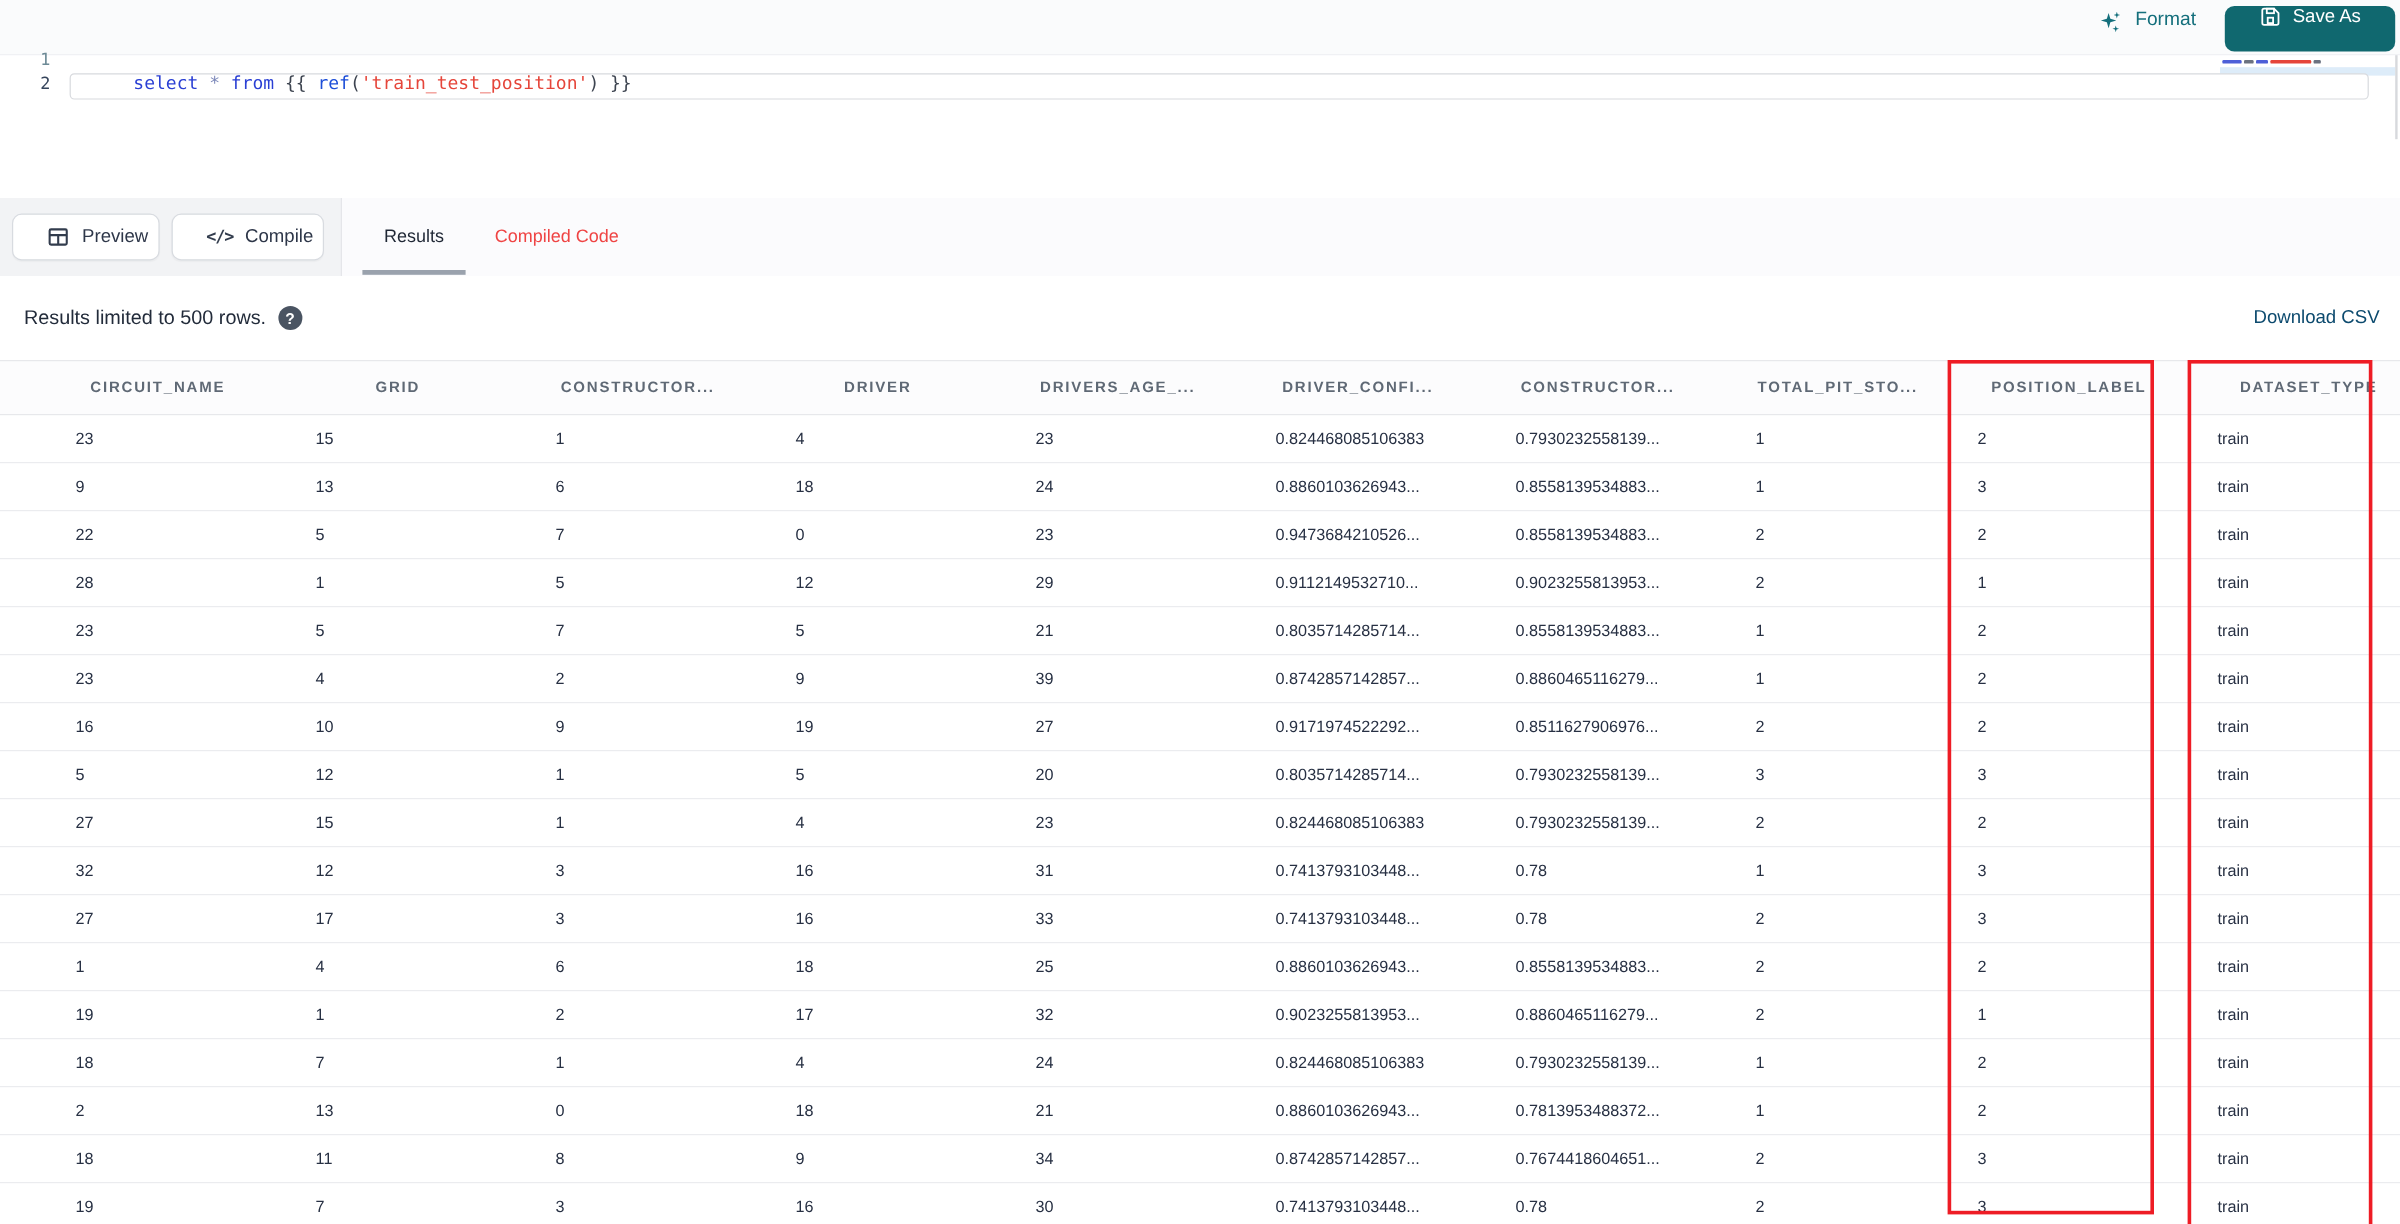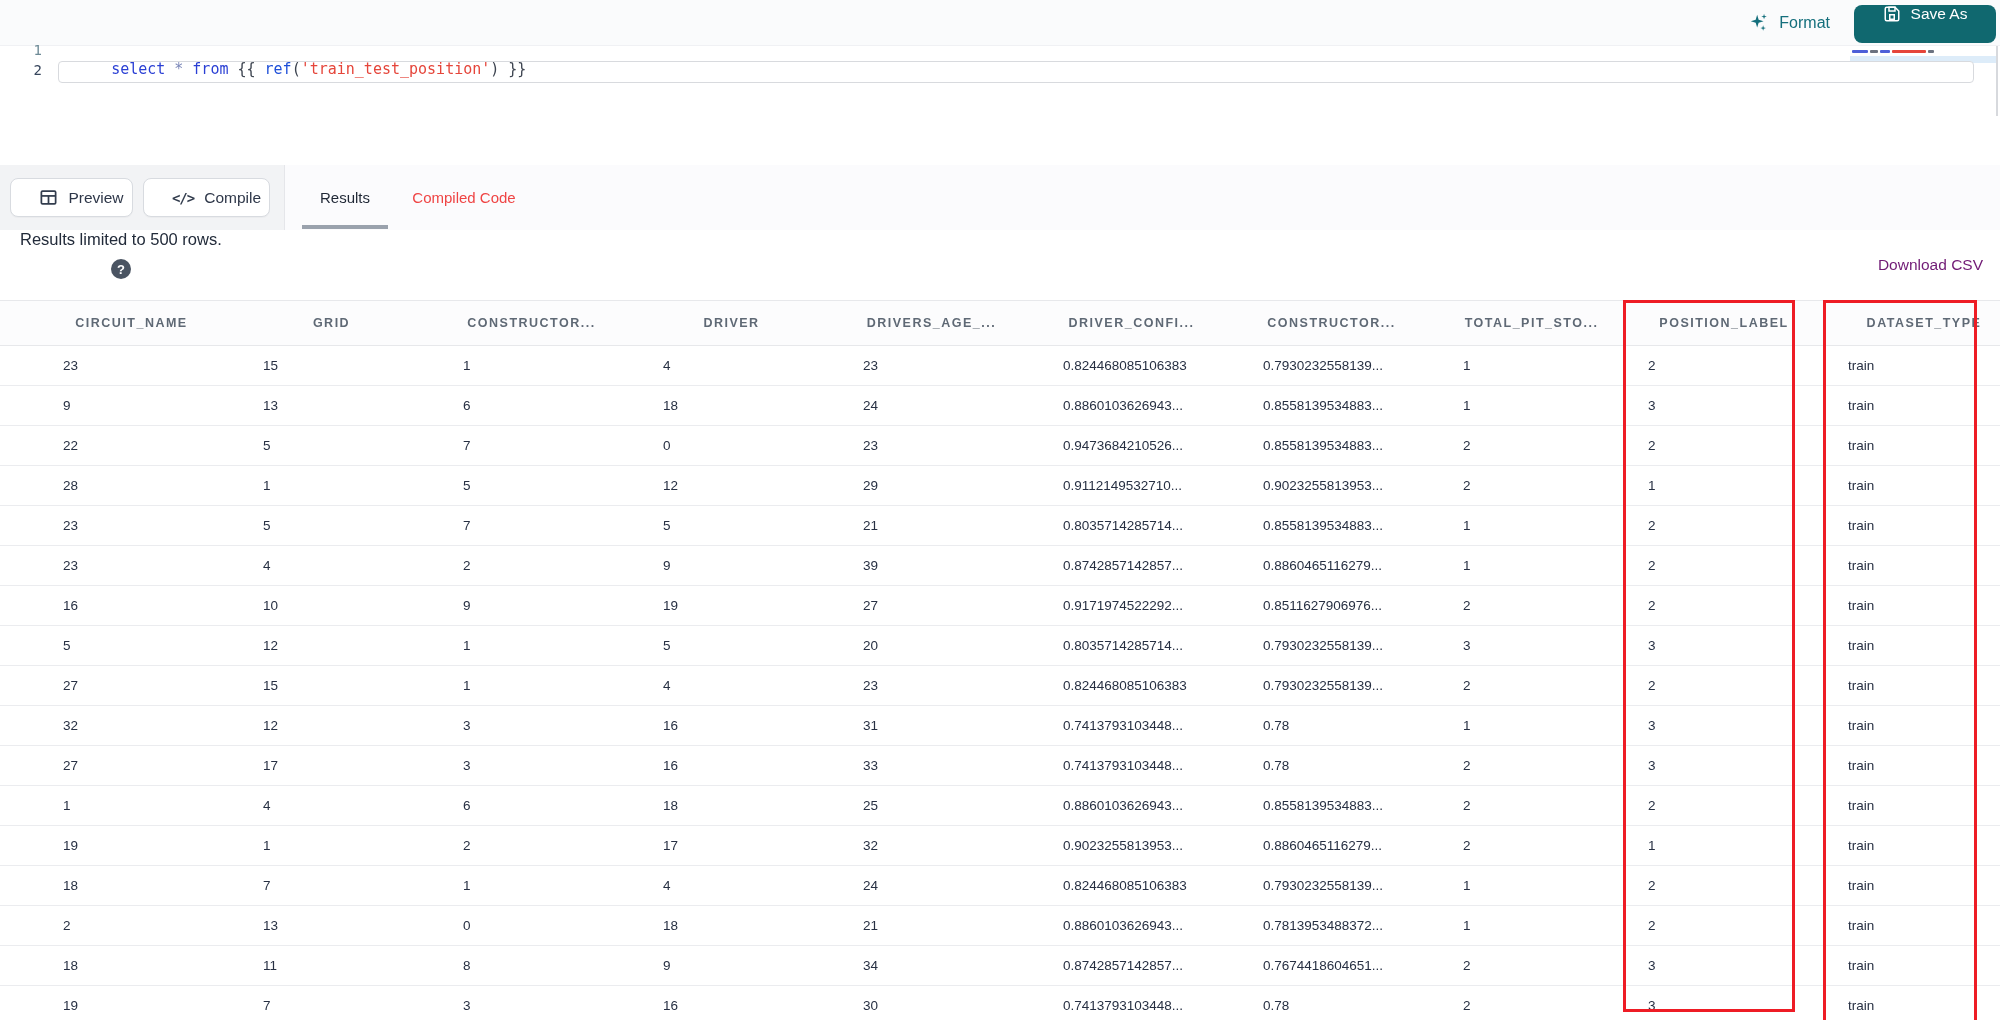--- a/index.html
+++ b/index.html
@@ -14,21 +14,21 @@
 
   
   .editor-pane { position:absolute; top:0; left:0; width:2000px; height:165px; background:#fff; }
   .tab-strip-remnant { position:absolute; top:0; left:794px; width:1206px; height:5px; background:#e9eaee; border-left:1px solid #dcdde2; }
   .editor-toolbar {
     position:absolute; top:0; left:0; width:2000px; height:46px;
     background:#fafbfc; border-bottom:1px solid #f0f1f4;
   }
   .format-btn {
     position:absolute; right:170px; top:8px; height:30px;
-    display:flex; align-items:center; gap:9px;
+    display:flex; gap:9px;
     color:#146f7c; font-size:16px; cursor:pointer;
   }
   .save-btn {
     position:absolute; right:4px; top:5px; width:142px; height:38px;
     background:#10686f; color:#fff; border:none; border-radius:8px;
     display:flex; align-items:flex-start; justify-content:center; gap:10px;
     font-size:15.5px; font-family:"Liberation Sans",sans-serif; cursor:pointer;
   }
   .minimap { position:absolute; right:6px; top:50px; width:142px; height:14px; }
   .minimap-marks { position:absolute; top:0; left:0; height:3px; width:100%; display:flex; gap:2px; }
@@ -71,27 +71,27 @@
   .btn-preview { left:10px; width:123px; }
   .btn-compile { left:143px; width:127px; }
   .code-glyph { font-family:"DejaVu Sans Mono",monospace; font-weight:bold; font-size:14px; color:#323c4d; letter-spacing:-1px; }
   .tab { position:absolute; top:0; height:65px; display:flex; align-items:center; justify-content:center; font-size:15px; cursor:pointer; }
   .tab-results { left:302px; width:86px; color:#1f2735; }
   .tab-compiled { left:405px; width:118px; color:#ef4444; }
   .tab-underline { position:absolute; left:302px; bottom:1px; width:86px; height:4px; background:#9aa2ad; }
 
   
   .results-info-row { position:absolute; top:230px; left:0; width:2000px; height:70px; background:#fff; }
-  .results-info { position:absolute; left:20px; top:0; height:70px; display:flex; align-items:center; gap:10px; font-size:16.5px; color:#222b3a;flex-direction:column; }
+  .results-info { position:absolute; left:20px; top:0; height:70px; display:flex; align-items:center; gap:10px; font-size:16.5px; color:#222b3a; }
   .help-icon {
     width:20px; height:20px; border-radius:50%; background:#4a5462; color:#fff;
     display:inline-flex; align-items:center; justify-content:center;
     font-size:13px; font-weight:bold; cursor:pointer;
   }
-  .download-csv { position:absolute; right:17px; top:0; height:70px; display:flex; align-items:center; color:#701a75; font-size:15.5px; cursor:pointer; }
+  .download-csv { position:absolute; right:17px; top:0; height:70px; display:flex; align-items:center; color:#0c4a6e; font-size:15.5px; cursor:pointer; }
 
   
   .table-wrap { position:absolute; top:300px; left:0; width:2000px; height:720px; overflow:hidden; }
   table.results { width:2000px; border-collapse:collapse; table-layout:fixed; }
   table.results col { width:200px; }
   table.results th {
     height:45px; text-align:center; padding-left:63px;
     font-size:12.5px; font-weight:bold; letter-spacing:1.5px; color:#5f6975;
     border-top:1px solid #e7e8eb; border-bottom:1px solid #e7e8eb; background:#fcfcfd;
     white-space:nowrap; overflow:hidden;

